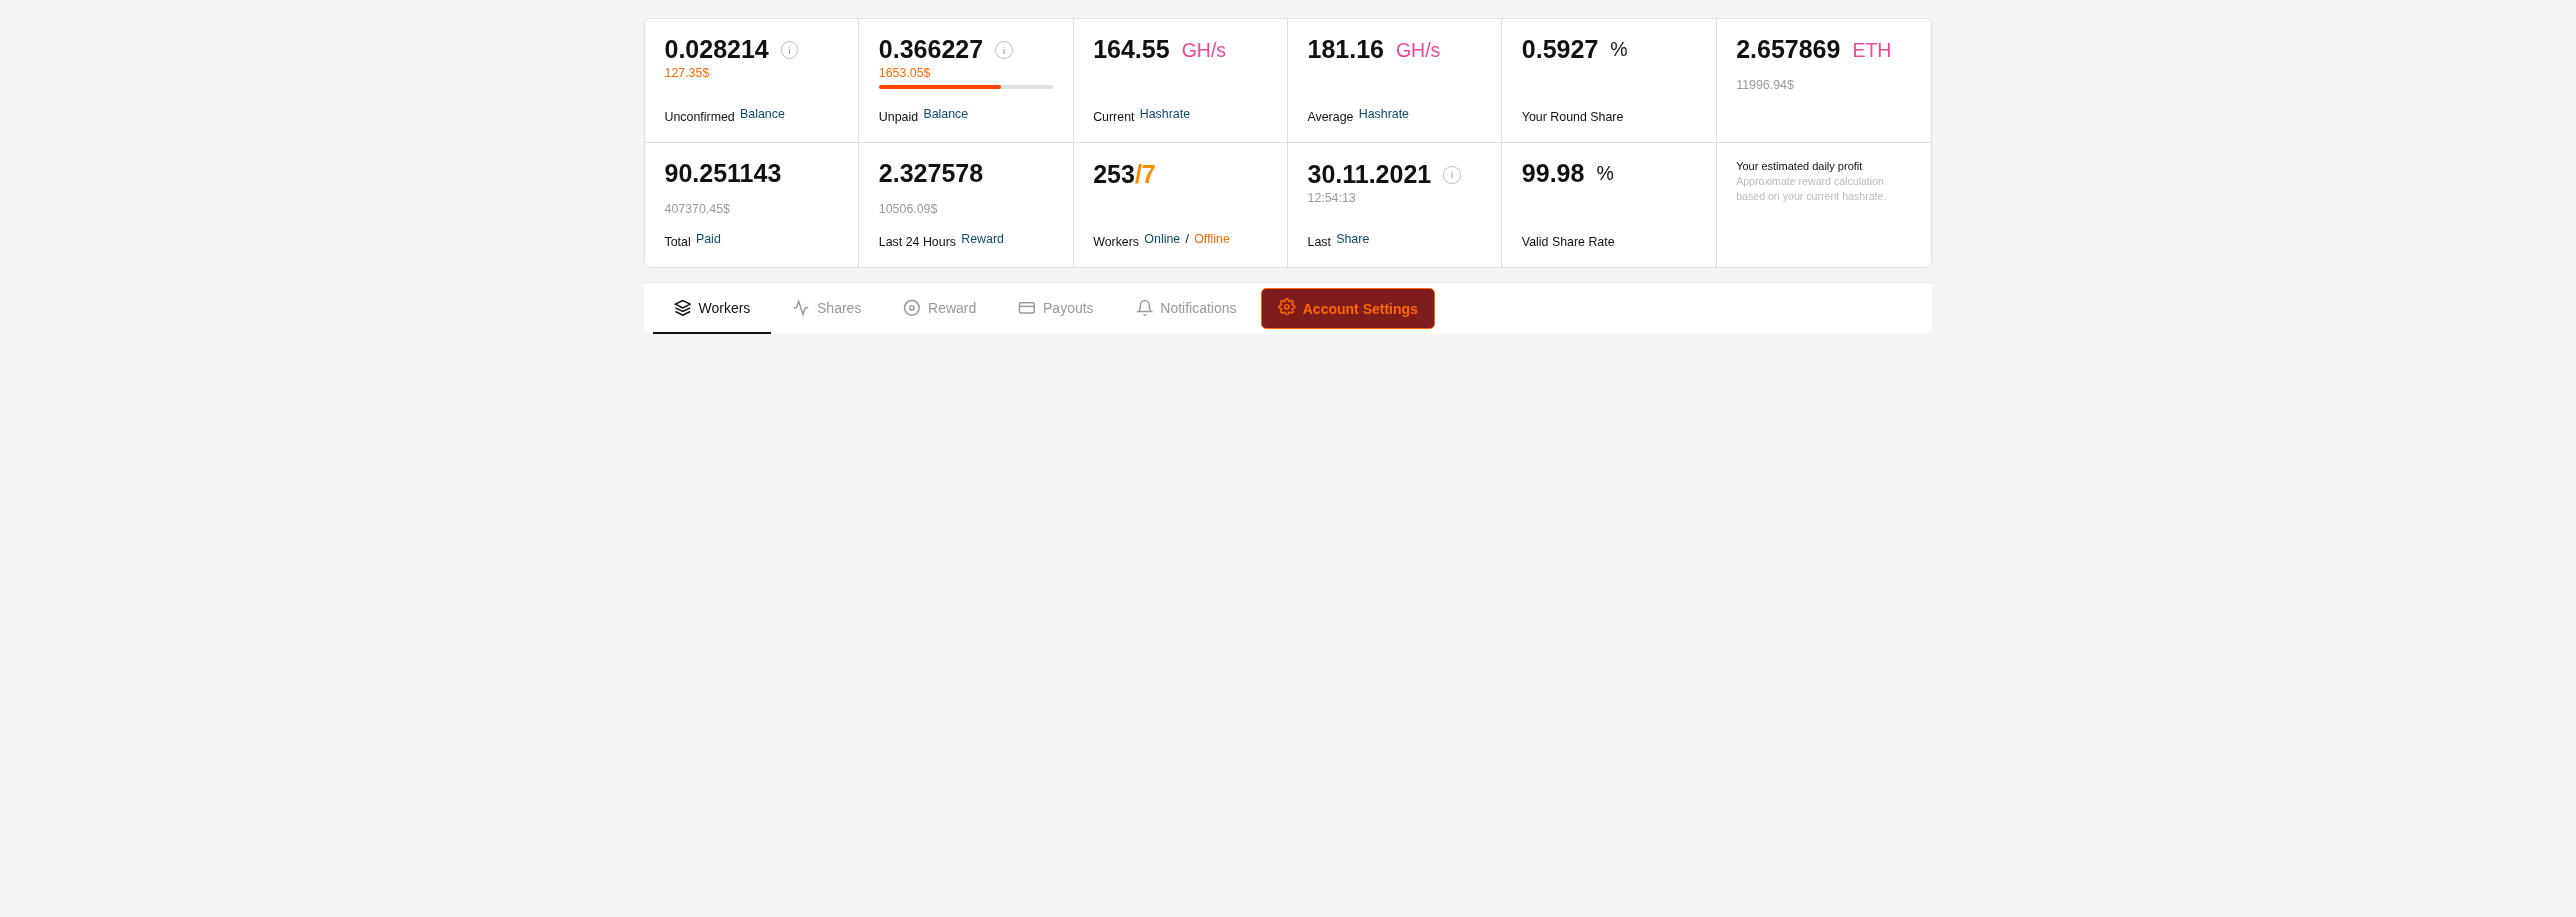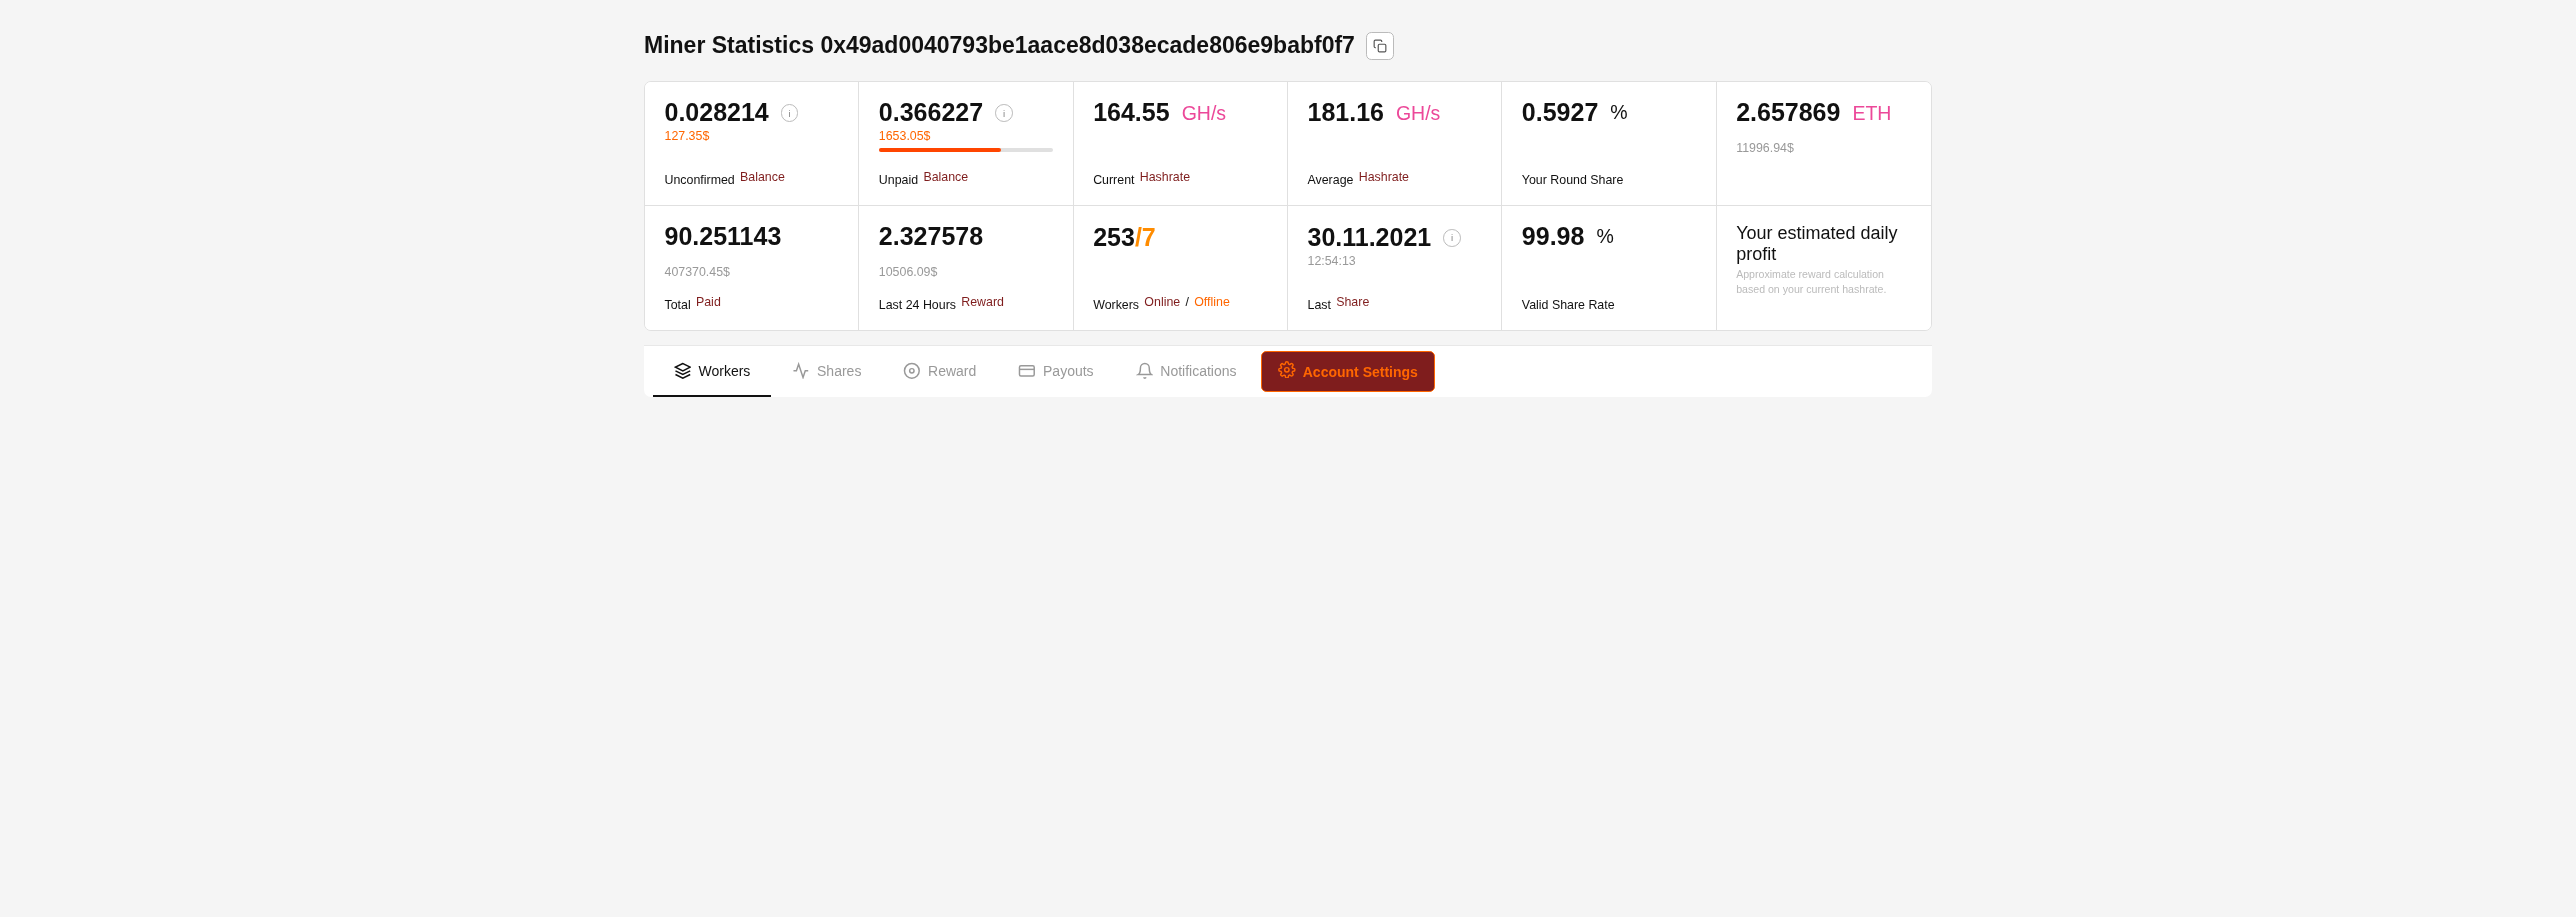--- a/index.html
+++ b/index.html
@@ -126,21 +126,21 @@
       background: #ff4500;
       border-radius: 2.7px;
     }
     .stat-label {
       font-size: 12.4px;
       color: #111;
       margin-top: 7px;
     }
     .stat-label-gray {
       font-size: 12.4px;
-      color: #7f1d1d;
+      color: #0c4a6e;
     }
     .workers-value {
       display: flex;
       align-items: baseline;
       gap: 0;
     }
     .workers-num {
       font-size: 25px;
       font-weight: 700;
       color: #111;
@@ -159,21 +159,21 @@
       font-size: 25px;
       font-weight: 700;
       color: #111;
     }
     .last-share-time {
       font-size: 12.4px;
       color: #999;
       margin-top: 1.8px;
     }
     .daily-profit-label {
-      font-size: 18px;
+      font-size: 11px;
       color: #111;
       font-weight: 500;
     }
     .daily-profit-sub {
       font-size: 10.6px;
       color: #bbb;
       margin-top: 2px;
       line-height: 1.4;
     }
     .nav-tabs {
@@ -229,29 +229,20 @@
       display: flex;
       align-items: center;
       gap: 5.3px;
       margin-top: 7px;
     }
   </style>
 </head>
 <body>
 
 <div class="container">
-  <div class="page-header">
-    <span class="page-title">Miner Statistics 0x49ad0040793be1aace8d038ecade806e9babf0f7</span>
-    <div class="copy-icon">
-      <svg width="14" height="14" viewBox="0 0 24 24" fill="none" stroke="currentColor" stroke-width="2">
-        <rect x="9" y="9" width="13" height="13" rx="2" ry="2"></rect>
-        <path d="M5 15H4a2 2 0 0 1-2-2V4a2 2 0 0 1 2-2h9a2 2 0 0 1 2 2v1"></path>
-      </svg>
-    </div>
-  </div>
 
   <div class="stats-grid">
 
     <div class="stat-cell">
       <div>
         <div class="stat-value-row">
           <span class="stat-value">0.028214</span>
           <div class="info-icon">i</div>
         </div>
         <div class="stat-usd">127.35$</div>

